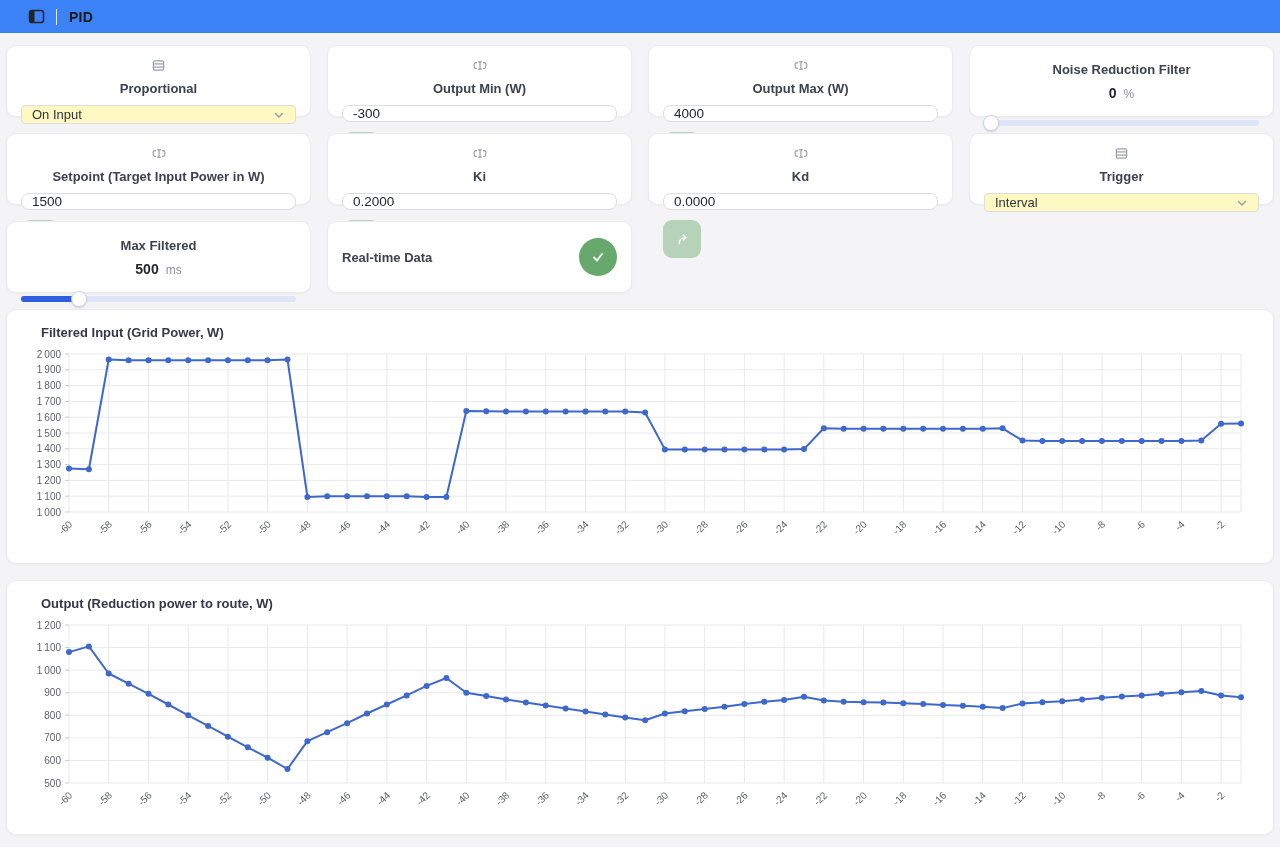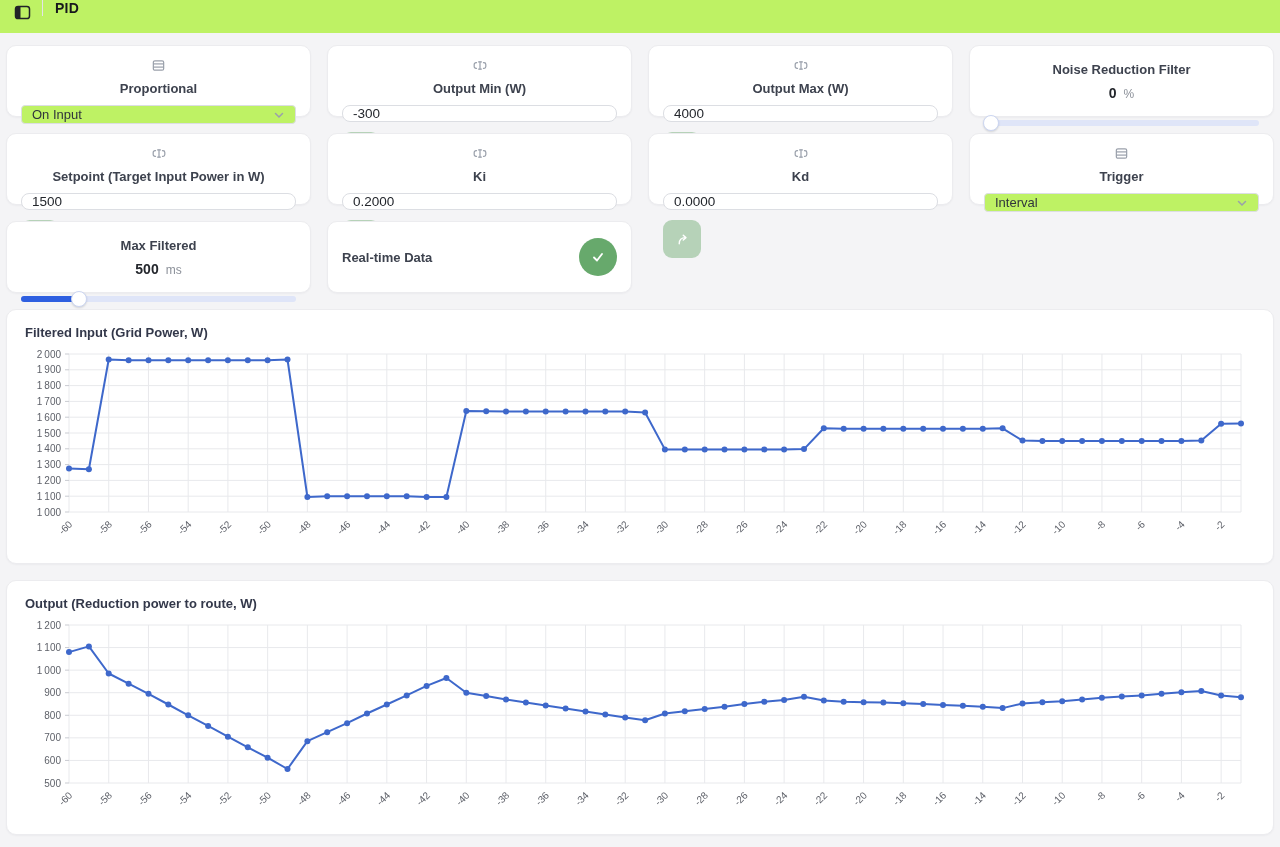--- a/index.html
+++ b/index.html
@@ -4,22 +4,22 @@
 <style>
   * { box-sizing: border-box; }
   html,body { margin:0; padding:0; }
   body {
     width:1280px; height:847px; overflow:hidden;
     background:#f4f4f6;
     font-family:"Liberation Sans", sans-serif;
     color:#2e3340;
   }
   .topbar {
-    height:33px; background:#bef264;
-    display:flex; align-items:flex-start; padding:0 10px;
+    height:33px; background:#3b82f6;
+    display:flex; align-items:center; padding:0 24px;
   }
   .panel-btn {
     width:24px; height:24px; border:none; background:transparent;
     display:flex; align-items:center; justify-content:center;
     border-radius:5px; cursor:pointer; padding:0;
   }
   .topbar-sep { width:1px; height:16px; background:#e3e4e8; margin:0 12px 0 8px; }
   .page-title { font-size:14px; font-weight:700; color:#17181c; letter-spacing:.2px; }
 
   .grid {
@@ -51,21 +51,21 @@
   .lbl-icon { display:flex; align-items:center; color:#9aa0ab; }
   .value-group { display:flex; align-items:baseline; gap:7px; }
   .value-num { font-size:14px; font-weight:700; color:#23262c; }
   .value-unit { font-size:12px; font-weight:400; color:#8b9099; }
 
   .select-box {
     margin-top:9px; height:19px;
     border:1px solid #dcdee3; border-radius:4px;
     display:flex; align-items:center; justify-content:space-between;
     padding:0 10px; font-size:13px; color:#30343c;
-    cursor:pointer; background:#bef264;
+    cursor:pointer; background:#fef9c3;
   }
   .input-row { display:flex; gap:10px; margin-top:9px;flex-direction:column; }
   .input-row input {
     flex:1; min-width:0; height:30px;
     border:1px solid #dcdee3; border-radius:8px;
     padding:0 10px; font-size:13.5px; color:#23262c;
     font-family:"Liberation Sans", sans-serif;
     outline:none; background:#fff;
   }
   .submit-btn {
@@ -91,21 +91,21 @@
     background:#fff; border:1.5px solid #ccd6f2; border-radius:50%;
     box-shadow:0 1px 2px rgba(16,24,40,.15);
     cursor:pointer;
   }
   .realtime-card { display:flex; align-items:center; justify-content:space-between; }
   .check-btn {
     width:38px; height:38px; border:none; border-radius:50%;
     background:#67a96c; display:flex; align-items:center; justify-content:center;
     cursor:pointer;
   }
-  .chart-title { font-size:13px; font-weight:700; color:#33384a; margin:2px 0 4px 2px; }
+  .chart-title { font-size:13px; font-weight:700; color:#33384a; margin:2px 0 4px 18px; }
   .chart-area svg { display:block; }
 </style>
 </head>
 <body>
 
 <div class="topbar">
   <button class="panel-btn">
     <span style="display:flex">
       <svg width="17" height="17" viewBox="0 0 17 17">
         <rect x="1.5" y="2.5" width="14" height="12" rx="2.6" fill="none" stroke="#222428" stroke-width="1.5"></rect>

